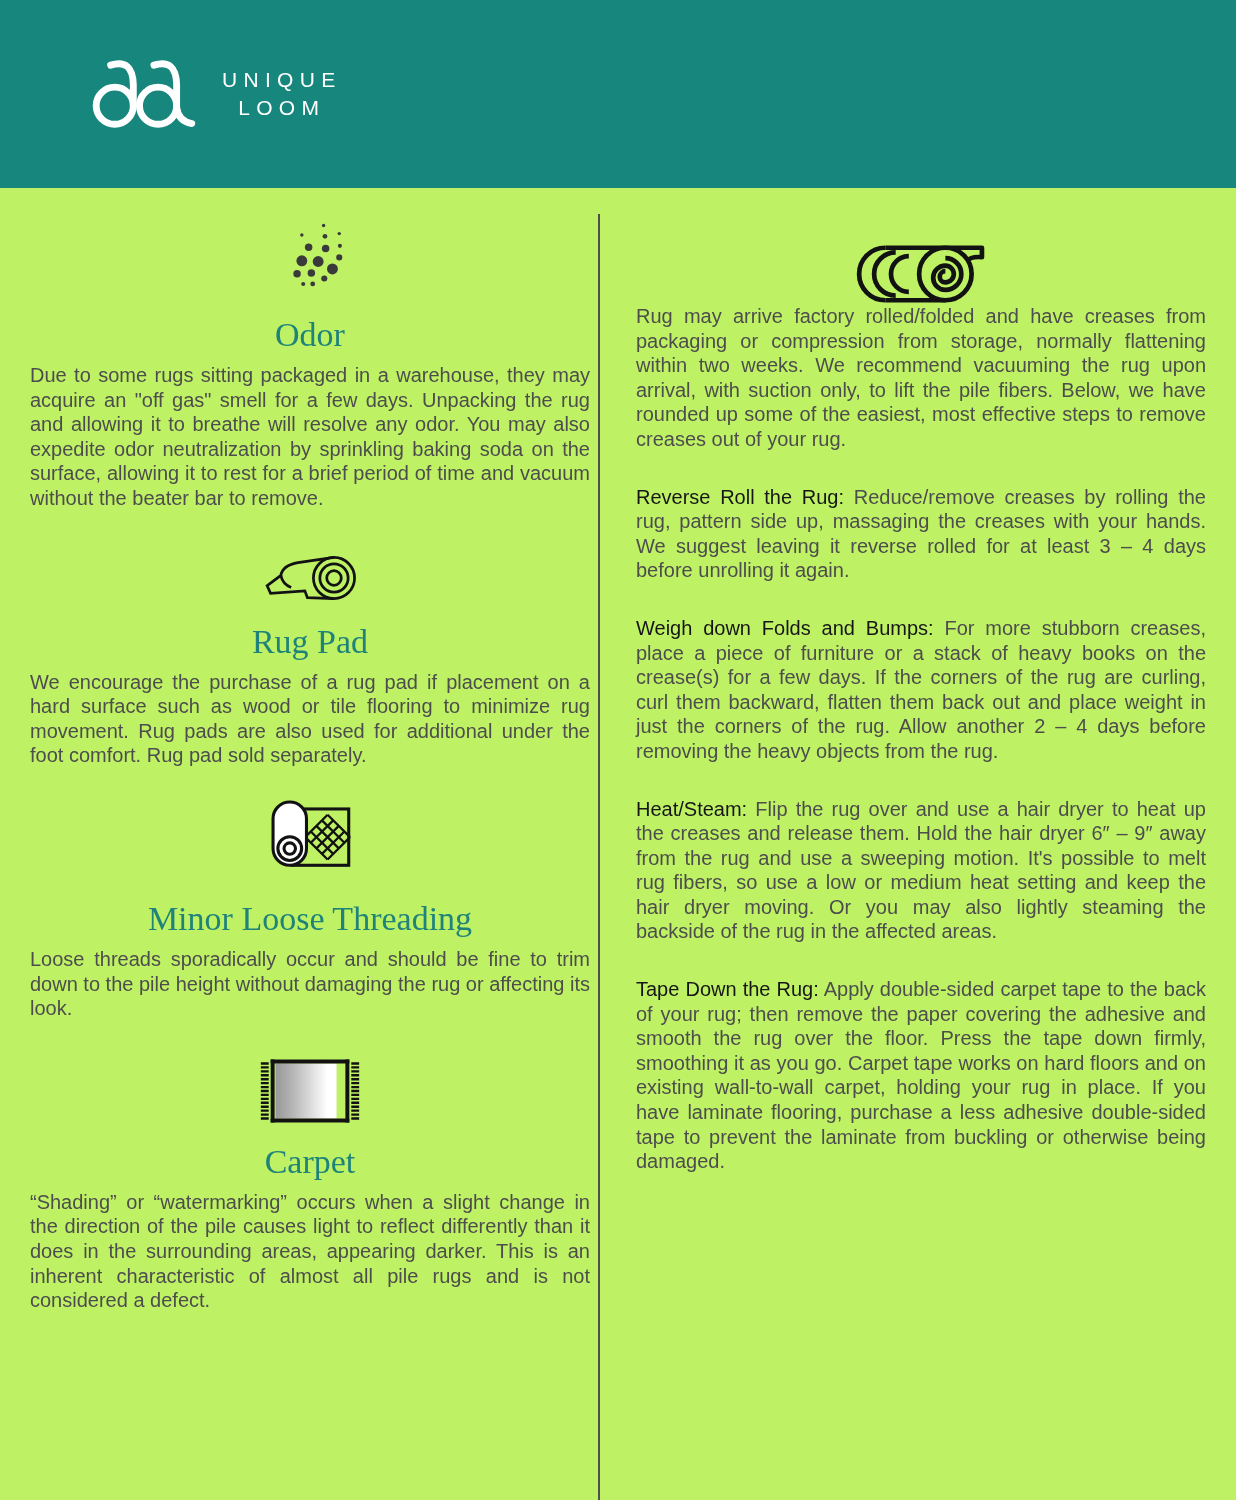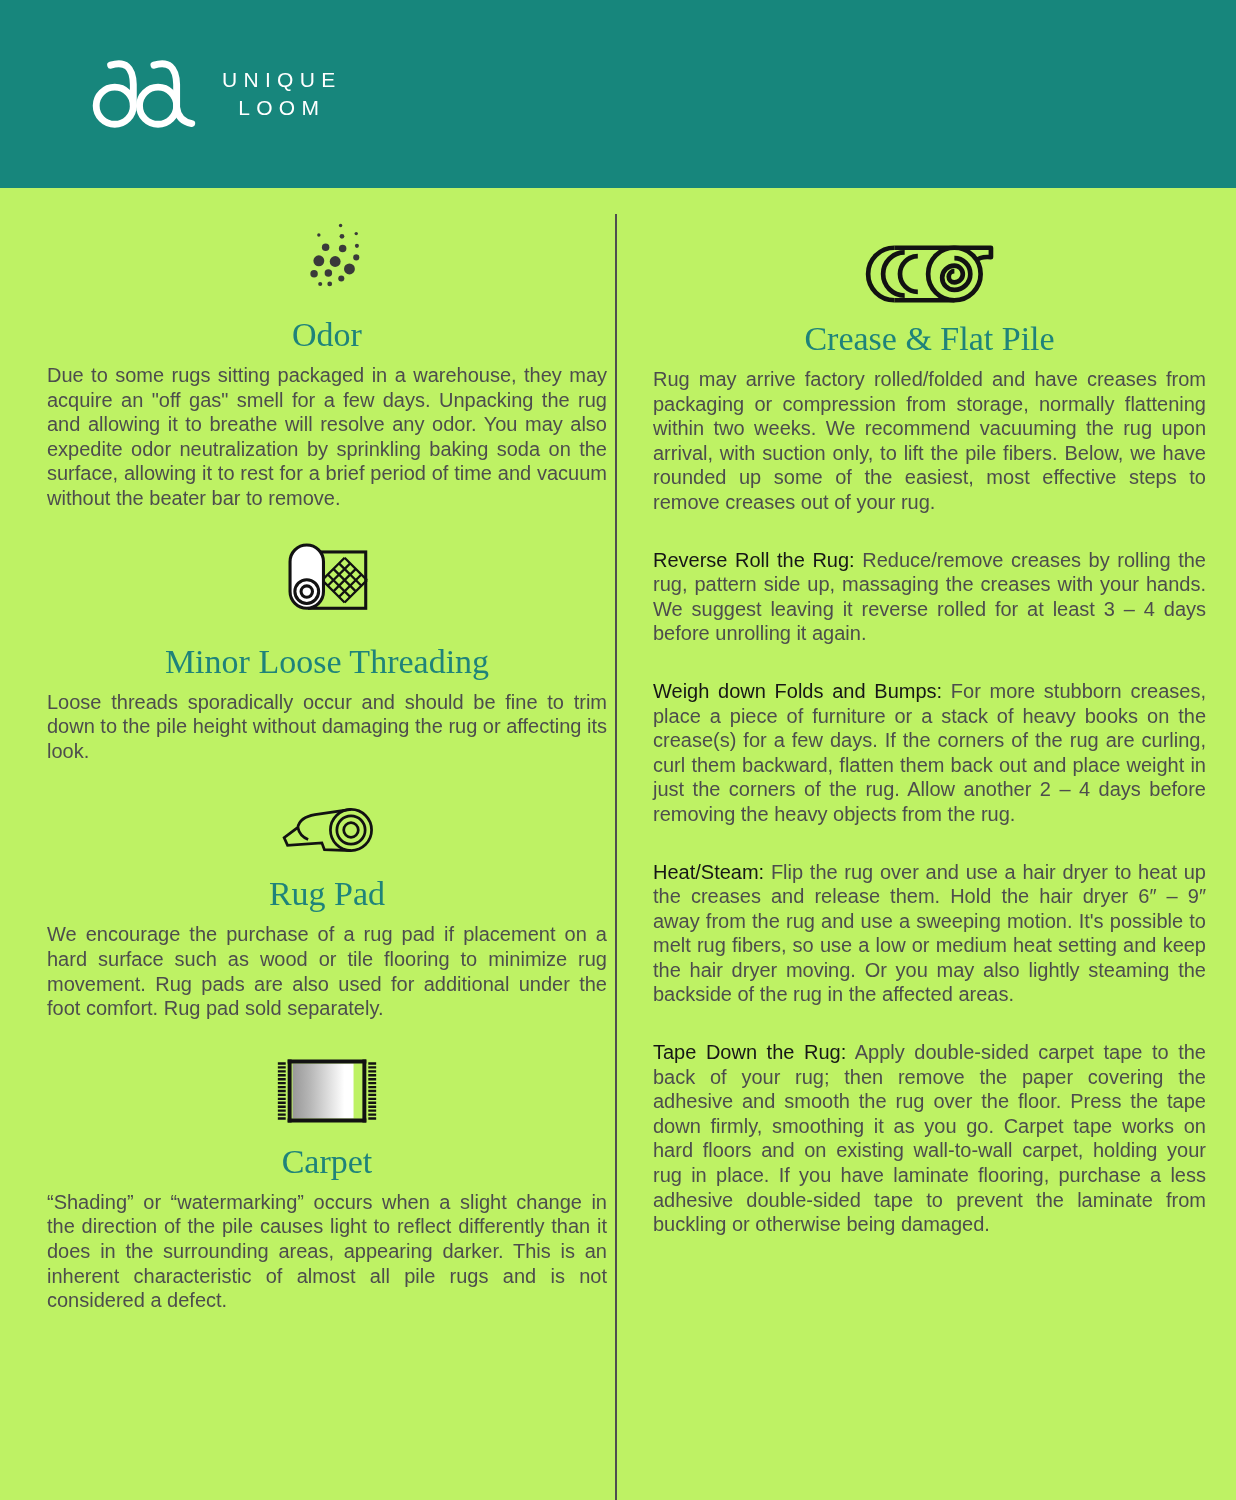--- a/index.html
+++ b/index.html
@@ -10,21 +10,21 @@
   
   .header{height:188px;background:#17867c;display:flex;align-items:center;}
   .logo{margin-left:90px;display:flex;align-items:center;gap:22px;}
   .logo-mark{width:110px;height:88px;display:block;}
   .brand{color:#fff;font-size:21px;letter-spacing:.30em;line-height:1.35;text-align:center;font-weight:400;}
   .page-title{
     color:#fff;font-family:"Liberation Serif",serif;font-weight:400;
     font-size:76px;letter-spacing:.09em;margin-left:auto;margin-right:78px;white-space:nowrap;
   }
   
-  .content{display:flex;padding:20px 30px 0 47px;align-items:stretch;height:1292px;}
+  .content{display:flex;padding:20px 30px 0 30px;align-items:stretch;height:1292px;}
   .col-left{width:560px;}
   .divider{width:2px;background:#4f4f4f;margin-left:8px;margin-top:6px;}
   .col-right{flex:1;padding-left:36px;}
   .sec{text-align:center;}
   .sec + .sec{margin-top:14px;}
   .icon-row{display:flex;justify-content:center;align-items:flex-end;}
   .icon-odor{width:68px;height:92px;}
   .icon-threading{width:88px;height:92px;margin-top:10px;}
   .icon-rugpad{width:96px;height:58px;margin-top:24px;}
   .icon-shading{width:116px;height:72px;margin-top:20px;}
@@ -88,49 +88,49 @@
                 <circle cx="54" cy="94" r="3.5"></circle>
             </g>
           </svg>
         </div>
         <h2 class="sec-heading">Odor</h2>
         <p class="body">Due to some rugs sitting packaged in a warehouse, they may acquire an "off gas" smell for a few days. Unpacking the rug and allowing it to breathe will resolve any odor. You may also expedite odor neutralization by sprinkling baking soda on the surface, allowing it to rest for a brief period of time and vacuum without the beater bar to remove.</p>
       </section>
 
       <section class="sec">
         <div class="icon-row">
+          <svg class="icon-rugpad" viewBox="0 0 112 66" aria-hidden="true">
+            <g fill="none" stroke="#121212" stroke-width="3.2">
+              <circle cx="84" cy="33" r="24"></circle>
+              <circle cx="84" cy="33" r="16.5"></circle>
+              <circle cx="84" cy="33" r="8.5"></circle>
+              <path d="M84,9 L42,15 Q24,18 22,30 L6,42 L10,51 L50,48 L53,56 L84,57"></path>
+              <path d="M22,30 Q24,40 34,44"></path>
+            </g>
+          </svg>
+        </div>
+        <h2 class="sec-heading">Rug Pad</h2>
+        <p class="body">We encourage the purchase of a rug pad if placement on a hard surface such as wood or tile flooring to minimize rug movement. Rug pads are also used for additional under the foot comfort. Rug pad sold separately.</p>
+      </section>
+
+      <section class="sec">
+        <div class="icon-row">
           <svg class="icon-threading" viewBox="0 0 100 88" aria-hidden="true">
             <rect x="30" y="11" width="64" height="64" fill="none" stroke="#121212" stroke-width="3.5"></rect>
             <g transform="rotate(45 70 43)" stroke="#121212" stroke-width="2.6">
               <path d="M52,25 V61 M61,25 V61 M70,25 V61 M79,25 V61 M88,25 V61"></path>
               <path d="M52,25 H88 M52,34 H88 M52,43 H88 M52,52 H88 M52,61 H88"></path>
             </g>
             <rect x="8" y="3" width="38" height="72" rx="19" fill="#ffffff" stroke="#121212" stroke-width="3.5"></rect>
             <circle cx="27" cy="56" r="13.5" fill="#ffffff" stroke="#121212" stroke-width="3.5"></circle>
             <circle cx="27" cy="56" r="6.5" fill="none" stroke="#121212" stroke-width="3.5"></circle>
           </svg>
         </div>
         <h2 class="sec-heading">Minor Loose Threading</h2>
         <p class="body">Loose threads sporadically occur and should be fine to trim down to the pile height without damaging the rug or affecting its look.</p>
-      </section>
-
-      <section class="sec">
-        <div class="icon-row">
-          <svg class="icon-rugpad" viewBox="0 0 112 66" aria-hidden="true">
-            <g fill="none" stroke="#121212" stroke-width="3.2">
-              <circle cx="84" cy="33" r="24"></circle>
-              <circle cx="84" cy="33" r="16.5"></circle>
-              <circle cx="84" cy="33" r="8.5"></circle>
-              <path d="M84,9 L42,15 Q24,18 22,30 L6,42 L10,51 L50,48 L53,56 L84,57"></path>
-              <path d="M22,30 Q24,40 34,44"></path>
-            </g>
-          </svg>
-        </div>
-        <h2 class="sec-heading">Rug Pad</h2>
-        <p class="body">We encourage the purchase of a rug pad if placement on a hard surface such as wood or tile flooring to minimize rug movement. Rug pads are also used for additional under the foot comfort. Rug pad sold separately.</p>
       </section>
 
       <section class="sec">
         <div class="icon-row">
           <svg class="icon-shading" viewBox="0 0 118 72" aria-hidden="true">
             <defs>
               <linearGradient id="shgrad" x1="0" y1="0" x2="1" y2="0">
                 <stop offset="0" stop-color="#989898"></stop>
                 <stop offset="0.3" stop-color="#b8b8b8"></stop>
                 <stop offset="0.85" stop-color="#ffffff"></stop>
@@ -163,21 +163,20 @@
               <path d="M33,4 H97 M33,60 H97"></path>
               <path d="M33,4 A28,28 0 0 0 33,60"></path>
               <circle cx="97" cy="32" r="28"></circle>
               <path d="M97,4 H136 V14 Q124,13 120,18"></path>
               <path d="M44,9 A23,23 0 0 0 44,55"></path>
               <path d="M58,13 A19,19 0 0 0 58,51"></path>
               <path d="M97,15 A17,17 0 0 1 97,49 A13,13 0 0 1 97,23 A9,9 0 0 1 97,41 A6,6 0 0 1 97,29"></path>
             </g>
           </svg>
         </div>
-        <h2 class="sec-heading">Crease &amp; Flat Pile</h2>
         <p class="body">Rug may arrive factory rolled/folded and have creases from packaging or compression from storage, normally flattening within two weeks. We recommend vacuuming the rug upon arrival, with suction only, to lift the pile fibers. Below, we have rounded up some of the easiest, most effective steps to remove creases out of your rug.</p>
 
         <p class="body tip"><strong>Reverse Roll the Rug:</strong> <span>Reduce/remove creases by rolling the rug, pattern side up, massaging the creases with your hands. We suggest leaving it reverse rolled for at least 3 – 4 days before unrolling it again.</span></p>
 
         <p class="body tip"><strong>Weigh down Folds and Bumps:</strong> <span>For more stubborn creases, place a piece of furniture or a stack of heavy books on the crease(s) for a few days. If the corners of the rug are curling, curl them backward, flatten them back out and place weight in just the corners of the rug. Allow another 2 – 4 days before removing the heavy objects from the rug.</span></p>
 
         <p class="body tip"><strong>Heat/Steam:</strong> <span>Flip the rug over and use a hair dryer to heat up the creases and release them. Hold the hair dryer 6″ – 9″ away from the rug and use a sweeping motion. It's possible to melt rug fibers, so use a low or medium heat setting and keep the hair dryer moving. Or you may also lightly steaming the backside of the rug in the affected areas.</span></p>
 
         <p class="body tip"><strong>Tape Down the Rug:</strong> <span>Apply double-sided carpet tape to the back of your rug; then remove the paper covering the adhesive and smooth the rug over the floor. Press the tape down firmly, smoothing it as you go. Carpet tape works on hard floors and on existing wall-to-wall carpet, holding your rug in place. If you have laminate flooring, purchase a less adhesive double-sided tape to prevent the laminate from buckling or otherwise being damaged.</span></p>
       </section>

